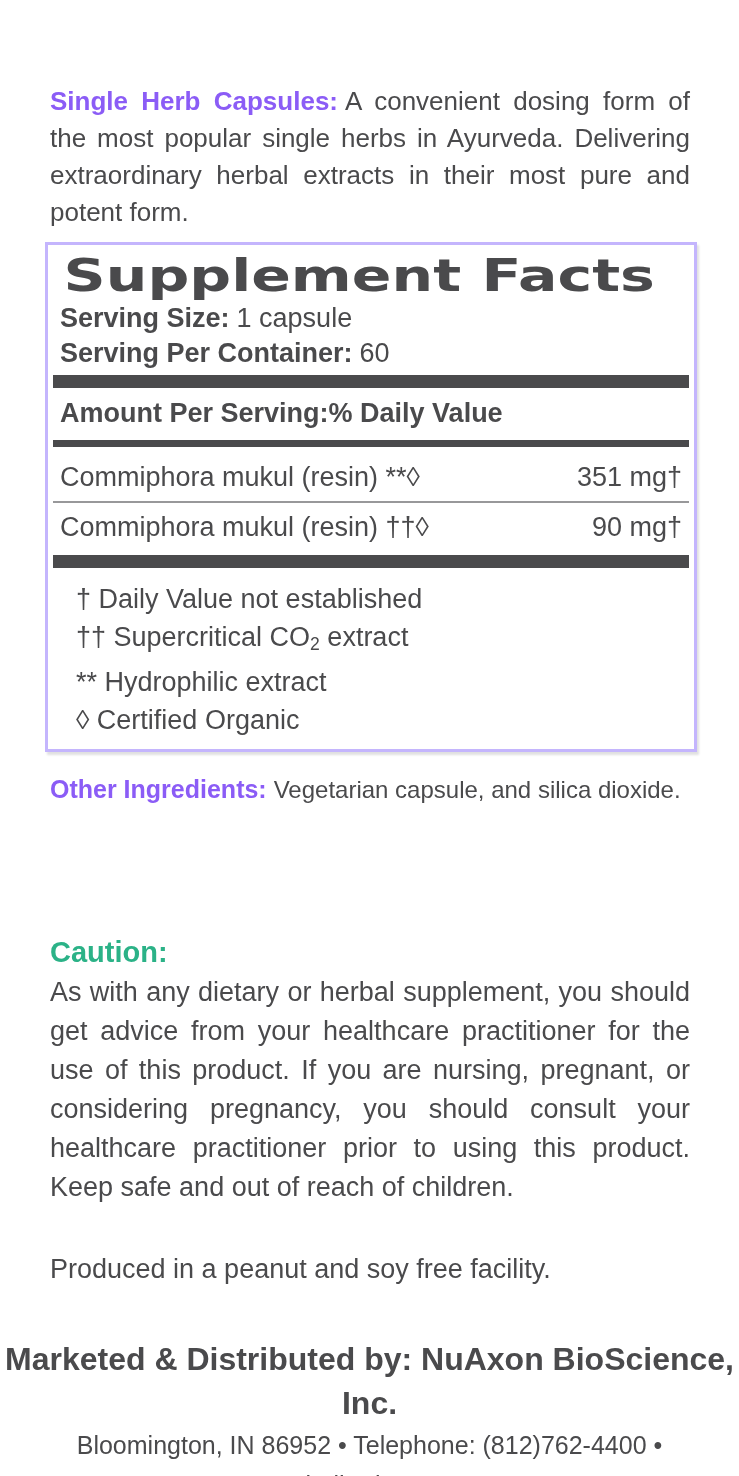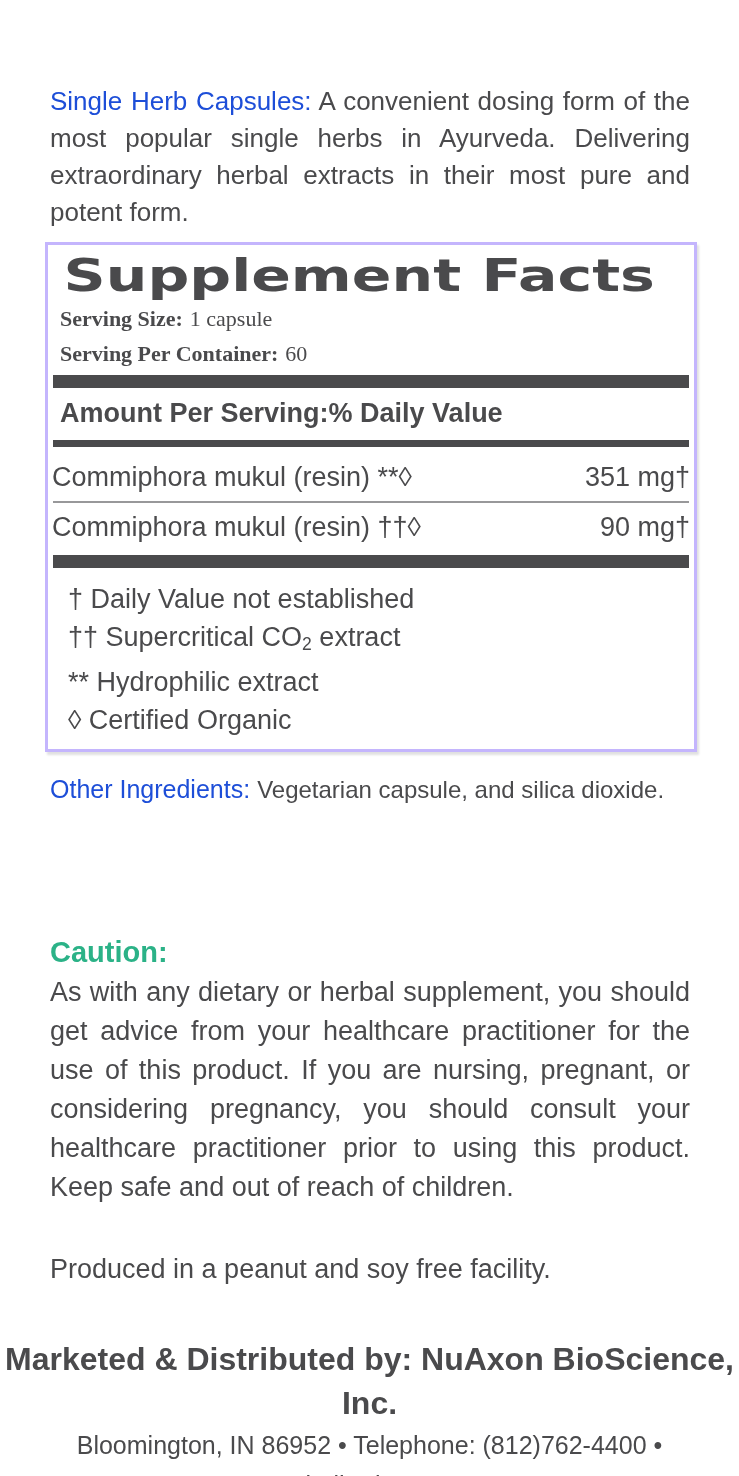--- a/index.html
+++ b/index.html
@@ -22,22 +22,22 @@
     padding: 83px 49px 0 50px;
   }
   
   .intro {
     margin: 0;
     font-size: 26px;
     line-height: 37px;
     text-align: justify;
   }
   .green-label {
-    color: #1d4ed8;
-    font-weight: normal;
+    color: #8b5cf6;
+    font-weight: bold;
     margin-right: 7px;
   }
   
   .sf-box {
     box-sizing: border-box;
     width: 652px;
     margin: 11px 0 0 -5px;
     border: 3px solid #c4b5fd;
     padding: 6px 0 10px;
     background: #fff;
@@ -49,24 +49,23 @@
     font-weight: bold;
     font-size: 45px;
     line-height: 50px;
     white-space: nowrap;
     padding-left: 12px;
     letter-spacing: 0px;
     transform: scaleX(1.30);
     transform-origin: 0 50%;
   }
   .sf-line {
-    font-size: 22px;
+    font-size: 27px;
     line-height: 35px;
     padding: 0 12px;
-    font-family: Liberation Serif, serif;
   }
   .sf-line .lbl { font-weight: bold; margin-right: 7px; }
   .bar-thick {
     height: 13px;
     background: #4a4a4c;
     margin: 4px 5px;
   }
   .bar-mid {
     height: 7px;
     background: #4a4a4c;
@@ -79,31 +78,31 @@
     font-size: 27px;
     line-height: 34px;
     padding: 4px 12px;
   }
   .sf-row {
     display: flex;
     justify-content: space-between;
     align-items: baseline;
     font-size: 27px;
     line-height: 34px;
-    padding: 7px 4px;
+    padding: 7px 12px;
   }
   .row-sep {
     height: 2px;
     background: #98989a;
     margin: 0 5px;
   }
   .sf-footnotes {
     font-size: 27px;
     line-height: 38px;
-    padding: 8px 20px 0;
+    padding: 8px 28px 0;
   }
   .sf-footnotes sub {
     font-size: 65%;
     vertical-align: -4px;
   }
   
   .other-ing {
     margin: 22px 0 0;
     font-size: 25px;
     line-height: 30px;

